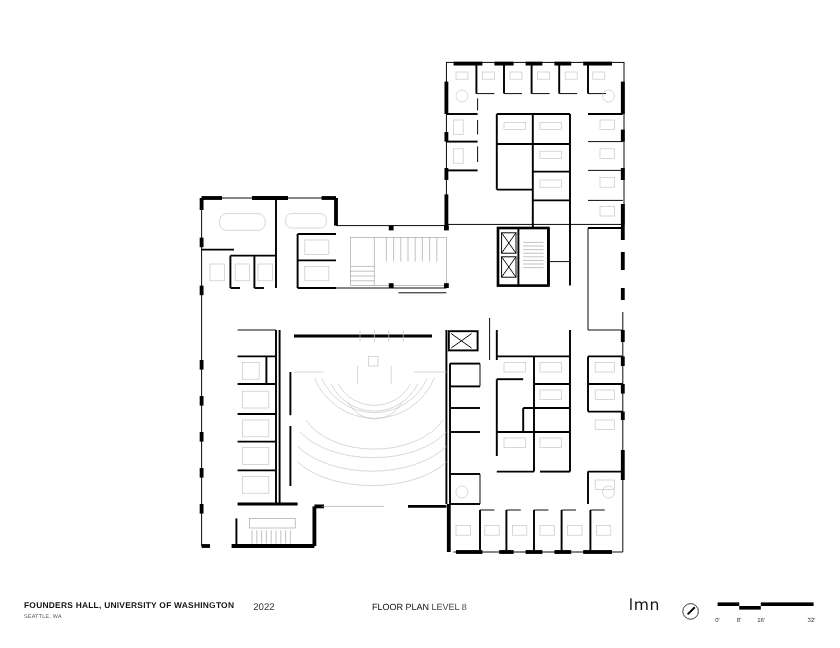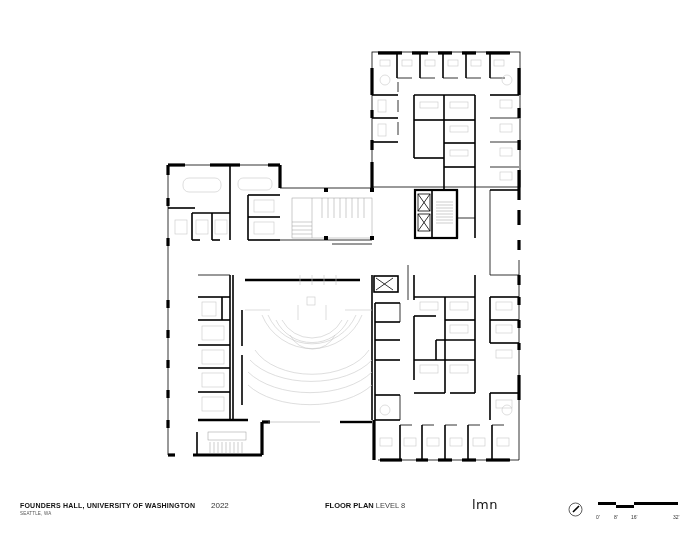--- a/index.html
+++ b/index.html
@@ -3,23 +3,23 @@
 <meta charset="utf-8">
 <style>
   html, body { margin: 0; padding: 0; background: #ffffff; }
   body { width: 700px; height: 540px; position: relative; overflow: hidden; font-family: "Liberation Sans", sans-serif; }
   #plan { position: absolute; left: 0; top: 0; width: 700px; height: 490px; }
   .footer { position: absolute; left: 0; top: 490px; width: 632px; height: 50px; }
   .project-title { position: absolute; left: 20px; top: 12px; font-size: 7px; font-weight: bold; color: #111; letter-spacing: 0.2px; }
   .project-location { position: absolute; left: 20px; top: 21px; font-size: 4.5px; color: #555; letter-spacing: 0.2px; }
   .project-year { position: absolute; left: 211px; top: 11px; font-size: 8px; color: #333; }
   .plan-label { position: absolute; left: 310px; top: 11px; font-size: 7.5px; color: #111; }
-  .plan-label b { font-weight: bold; margin-left: 15px; }
+  .plan-label b { font-weight: normal; }
   .plan-level { color: #444; }
-  .logo { position: absolute; left: 472px; top: 7px; font-size: 13px; color: #111; letter-spacing: 0.5px; font-family: "DejaVu Sans", sans-serif; }
+  .logo { position: absolute; left: 524px; top: 7px; font-size: 13px; color: #111; letter-spacing: 0.5px; font-family: "DejaVu Sans", sans-serif; }
   .north { position: absolute; left: 568px; top: 12px; width: 15px; height: 15px; }
   .scalebar { position: absolute; left: 596px; top: 8px; width: 84px; height: 24px; }
   .scale-tick { position: absolute; top: 16px; font-size: 5px; color: #333; }
   .ext { stroke: #000; stroke-width: 3.2; fill: none; }
   .wall { stroke: #000; stroke-width: 1.6; fill: none; }
   .thin { stroke: #000; stroke-width: 0.8; fill: none; }
   .faint { stroke: #c8c8c8; stroke-width: 0.6; fill: none; }
   .glass { stroke: #999; stroke-width: 0.5; fill: none; }
   .pier { fill: #000; }
 </style>

